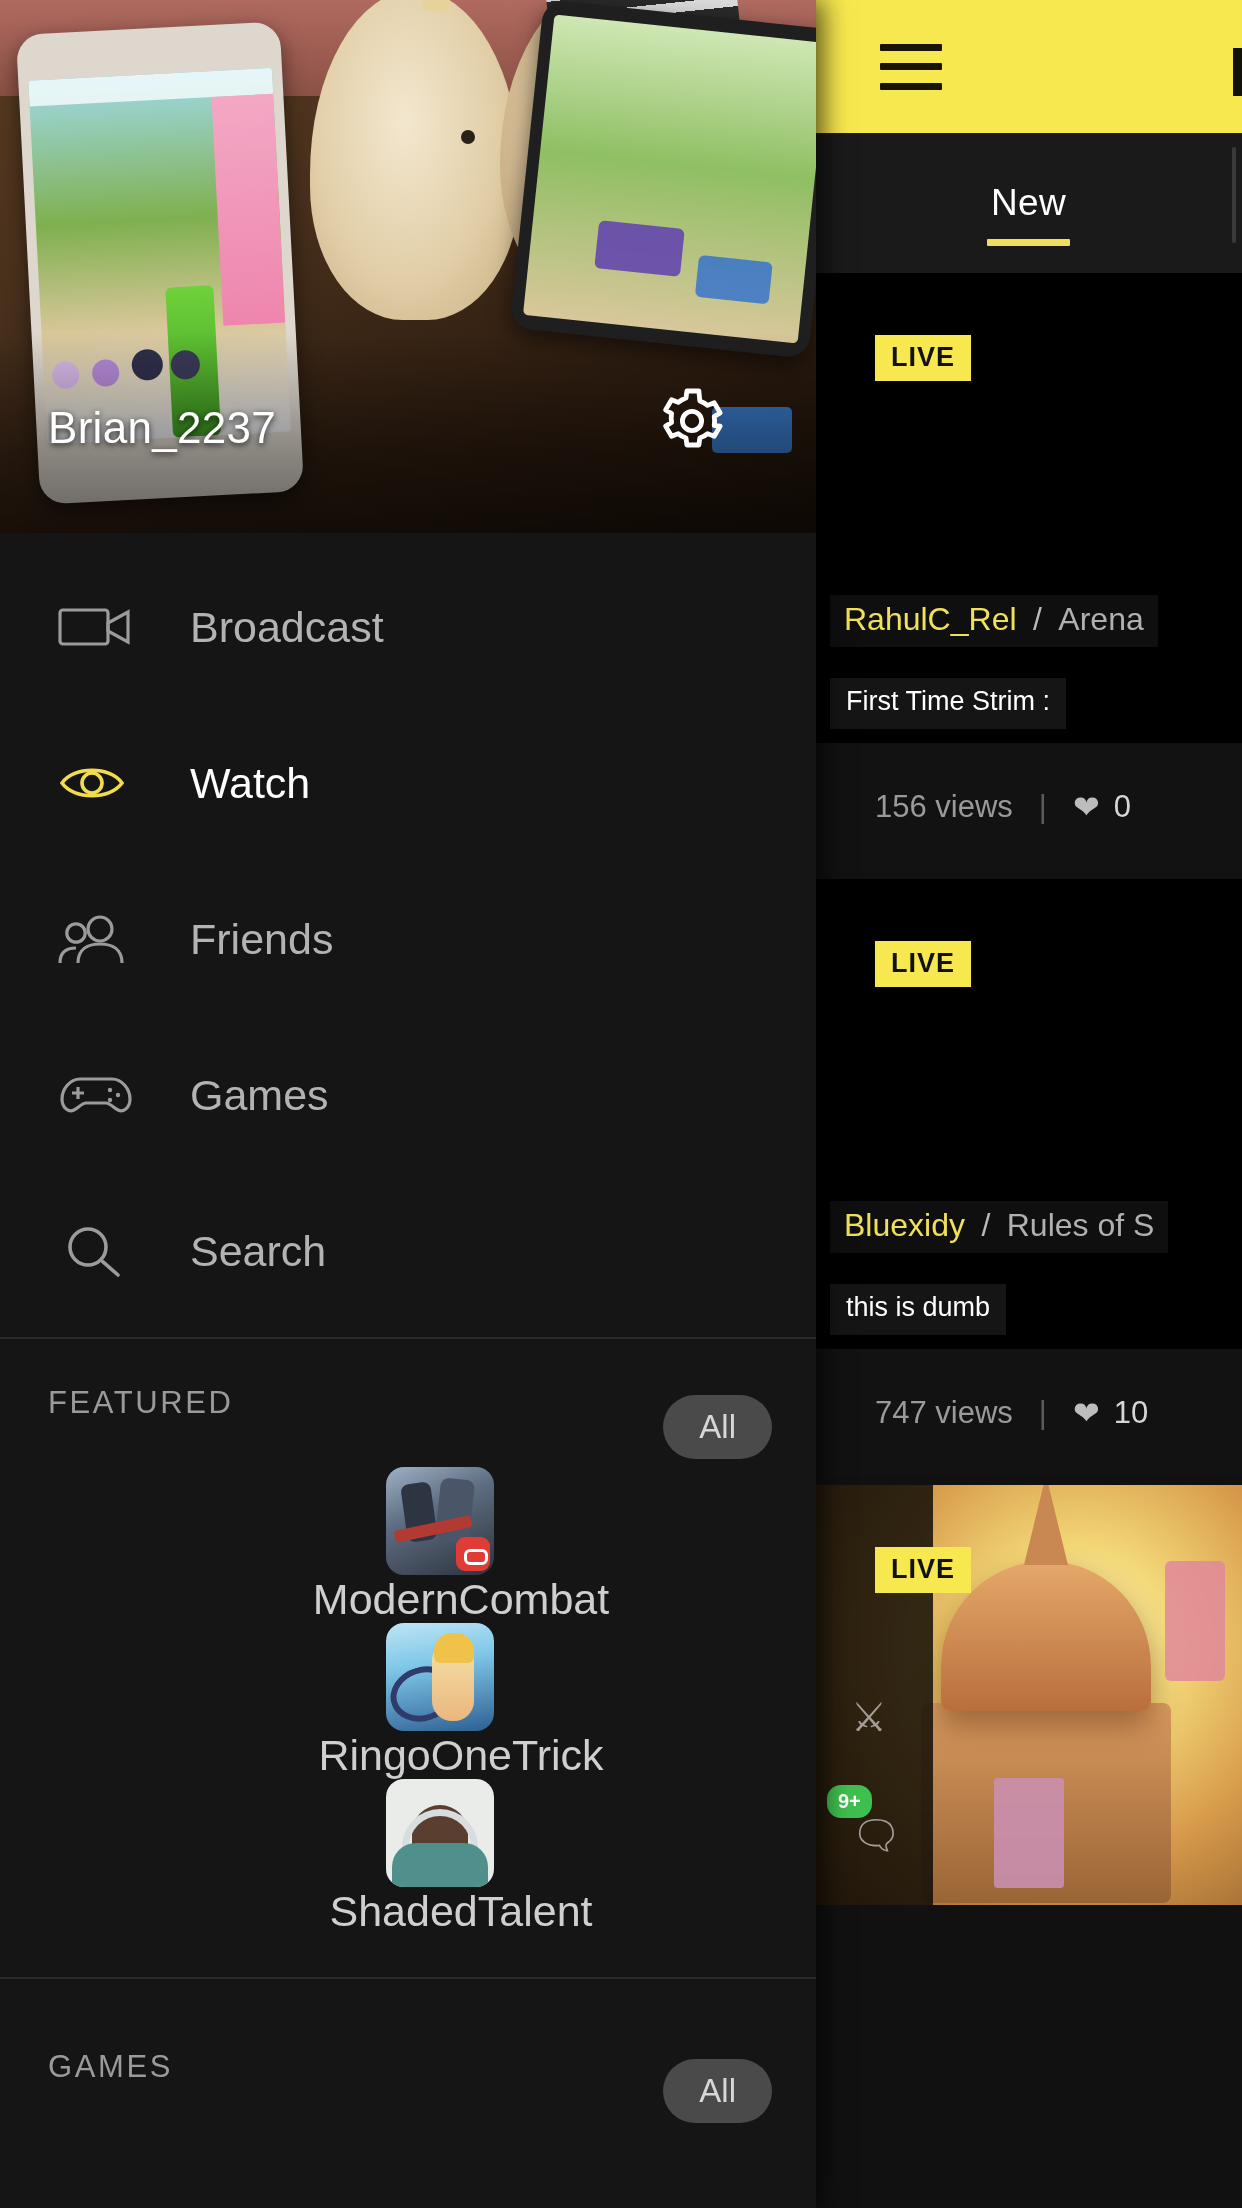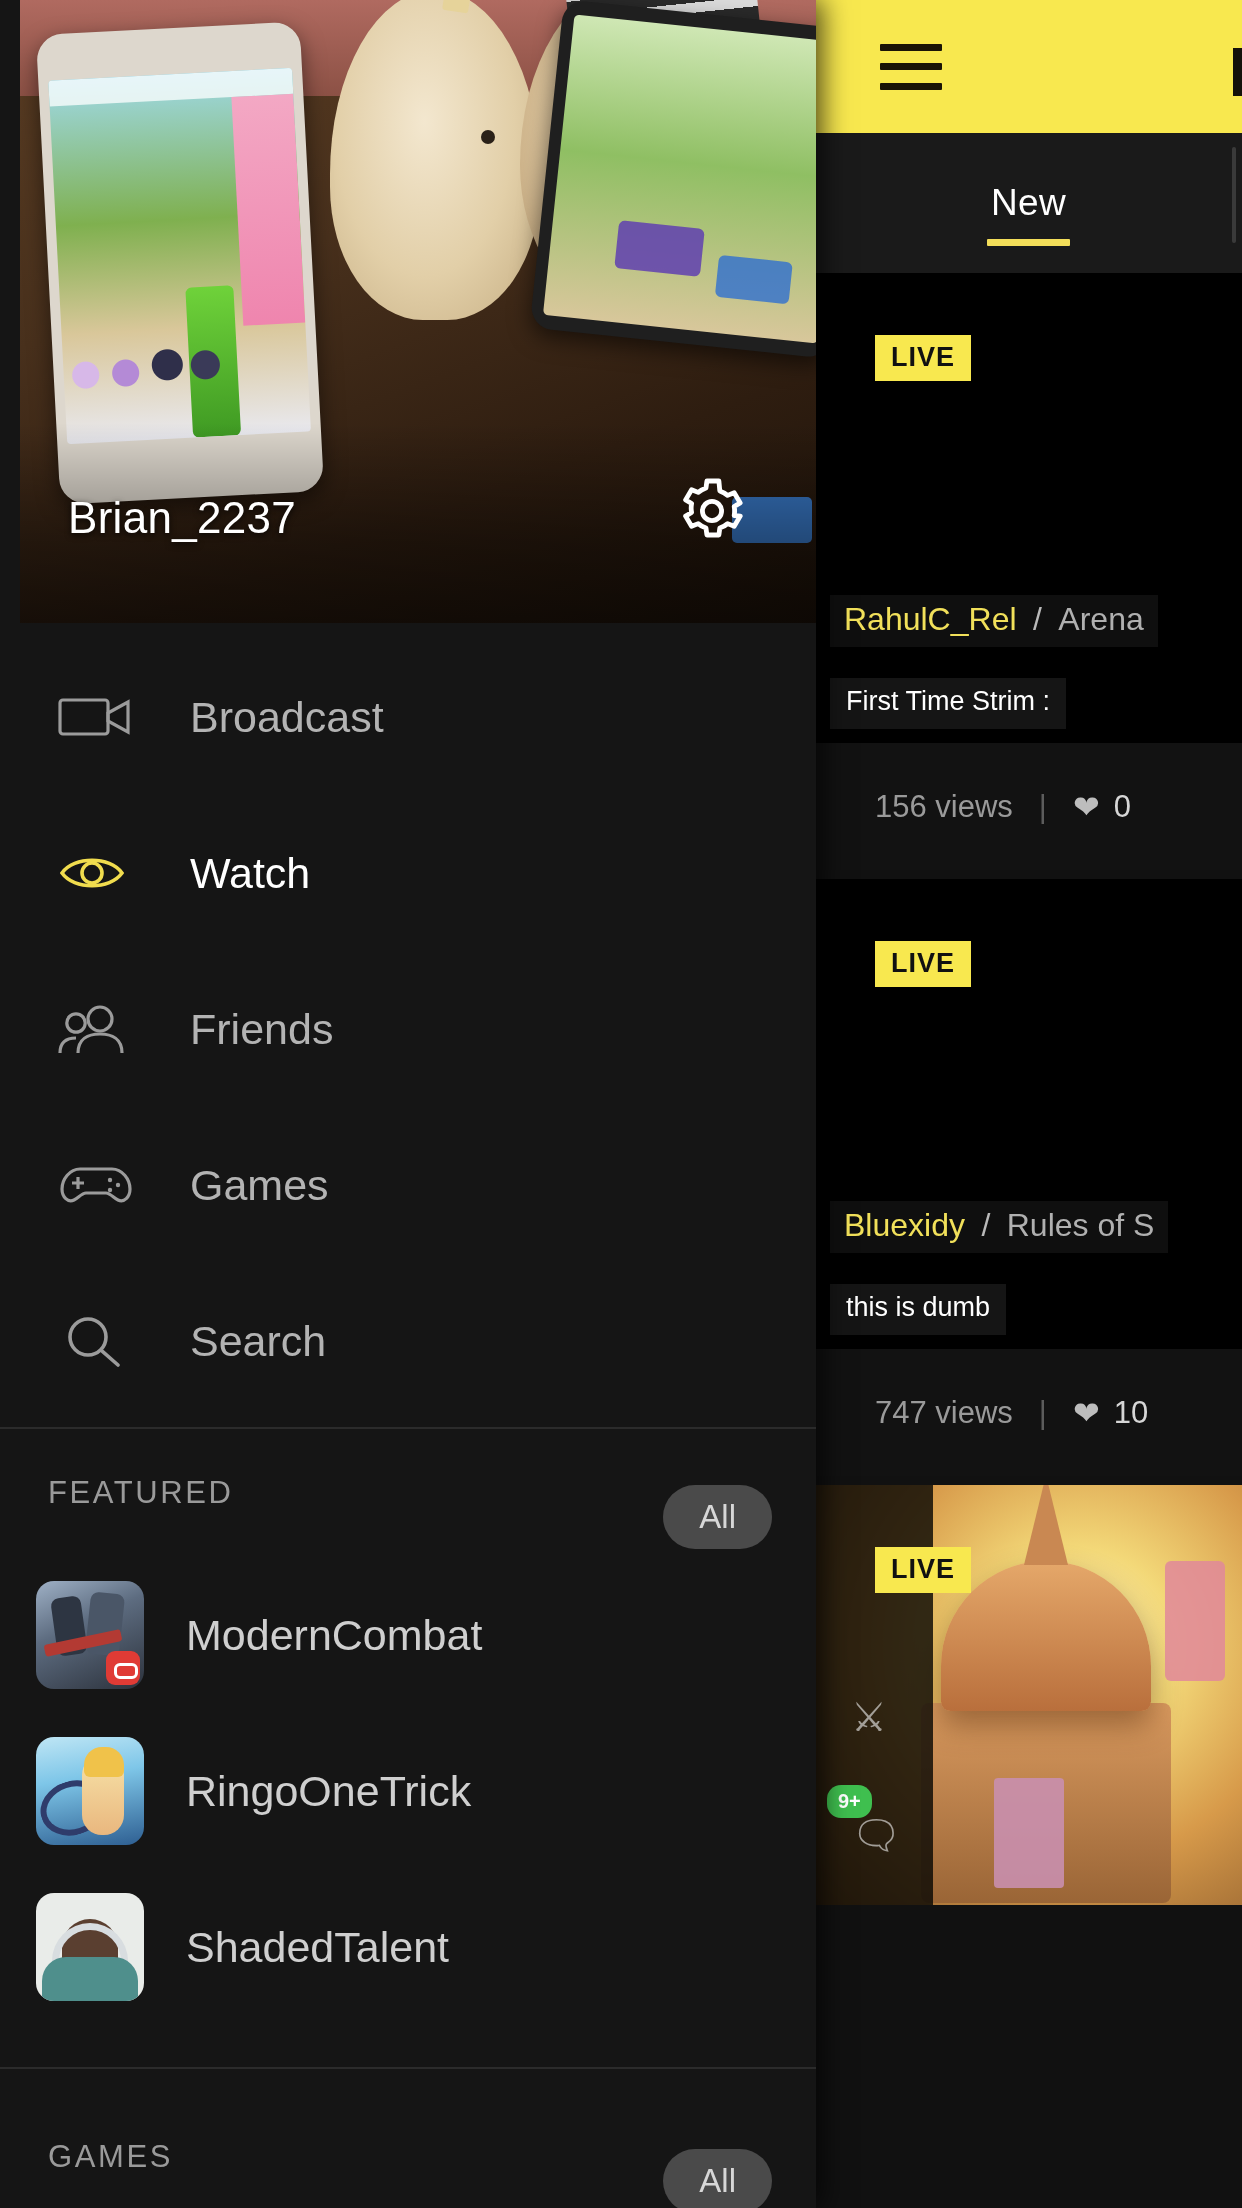--- a/index.html
+++ b/index.html
@@ -140,21 +140,21 @@
     padding:5px 11px; border-radius:14px;
   }
 
   
   #drawer {
     position:absolute; left:0; top:0; width:816px; height:2208px;
     background:#151515;
     box-shadow:6px 0 26px rgba(0,0,0,.7);
     overflow:hidden;
   }
-  .drawer-header { position:relative; width:816px; height:623px; overflow:hidden;margin-left:20px; }
+  .drawer-header { position:relative; width:816px; height:533px; overflow:hidden; }
   .hdr-photo { position:absolute; inset:0; }
   
   .hdr-photo .wood {
     position:absolute; inset:0;
     background:linear-gradient(160deg,#5a3d23 0%,#48301c 38%, #2e1d10 72%, #1d1209 100%);
   }
   .hdr-photo .wall {
     position:absolute; left:0; top:0; width:100%; height:96px;
     background:linear-gradient(180deg,#b06a60 0%,#8c5145 100%);
   }
@@ -269,21 +269,21 @@
   .section-head {
     height:128px; display:flex; align-items:center; padding:0 44px 0 48px;
   }
   .section-title { font-size:31px; color:#9a9a9a; letter-spacing:2.6px; }
   .section-spacer { flex:1; }
   .pill {
     background:#4a4a4a; color:#d7d7d7; font-size:33px;
     padding:13px 36px; border-radius:32px;margin-top:48px;
   }
 
-  .feat-item { height:156px; display:flex; align-items:center; padding-left:36px; }
+  .feat-item { height:156px; display:flex; align-items:center; padding-left:64px;flex-direction:column; }
   .feat-thumb {
     width:108px; height:108px; border-radius:18px; overflow:hidden; flex:none;
     position:relative;
   }
   .feat-label { font-size:43px; color:#cfcfcf; margin-left:42px; }
 
   .fa {
     position:absolute; inset:0;
     background:linear-gradient(155deg,#9fb1c6 0%,#5d6c80 40%,#2c323c 100%);
   }

